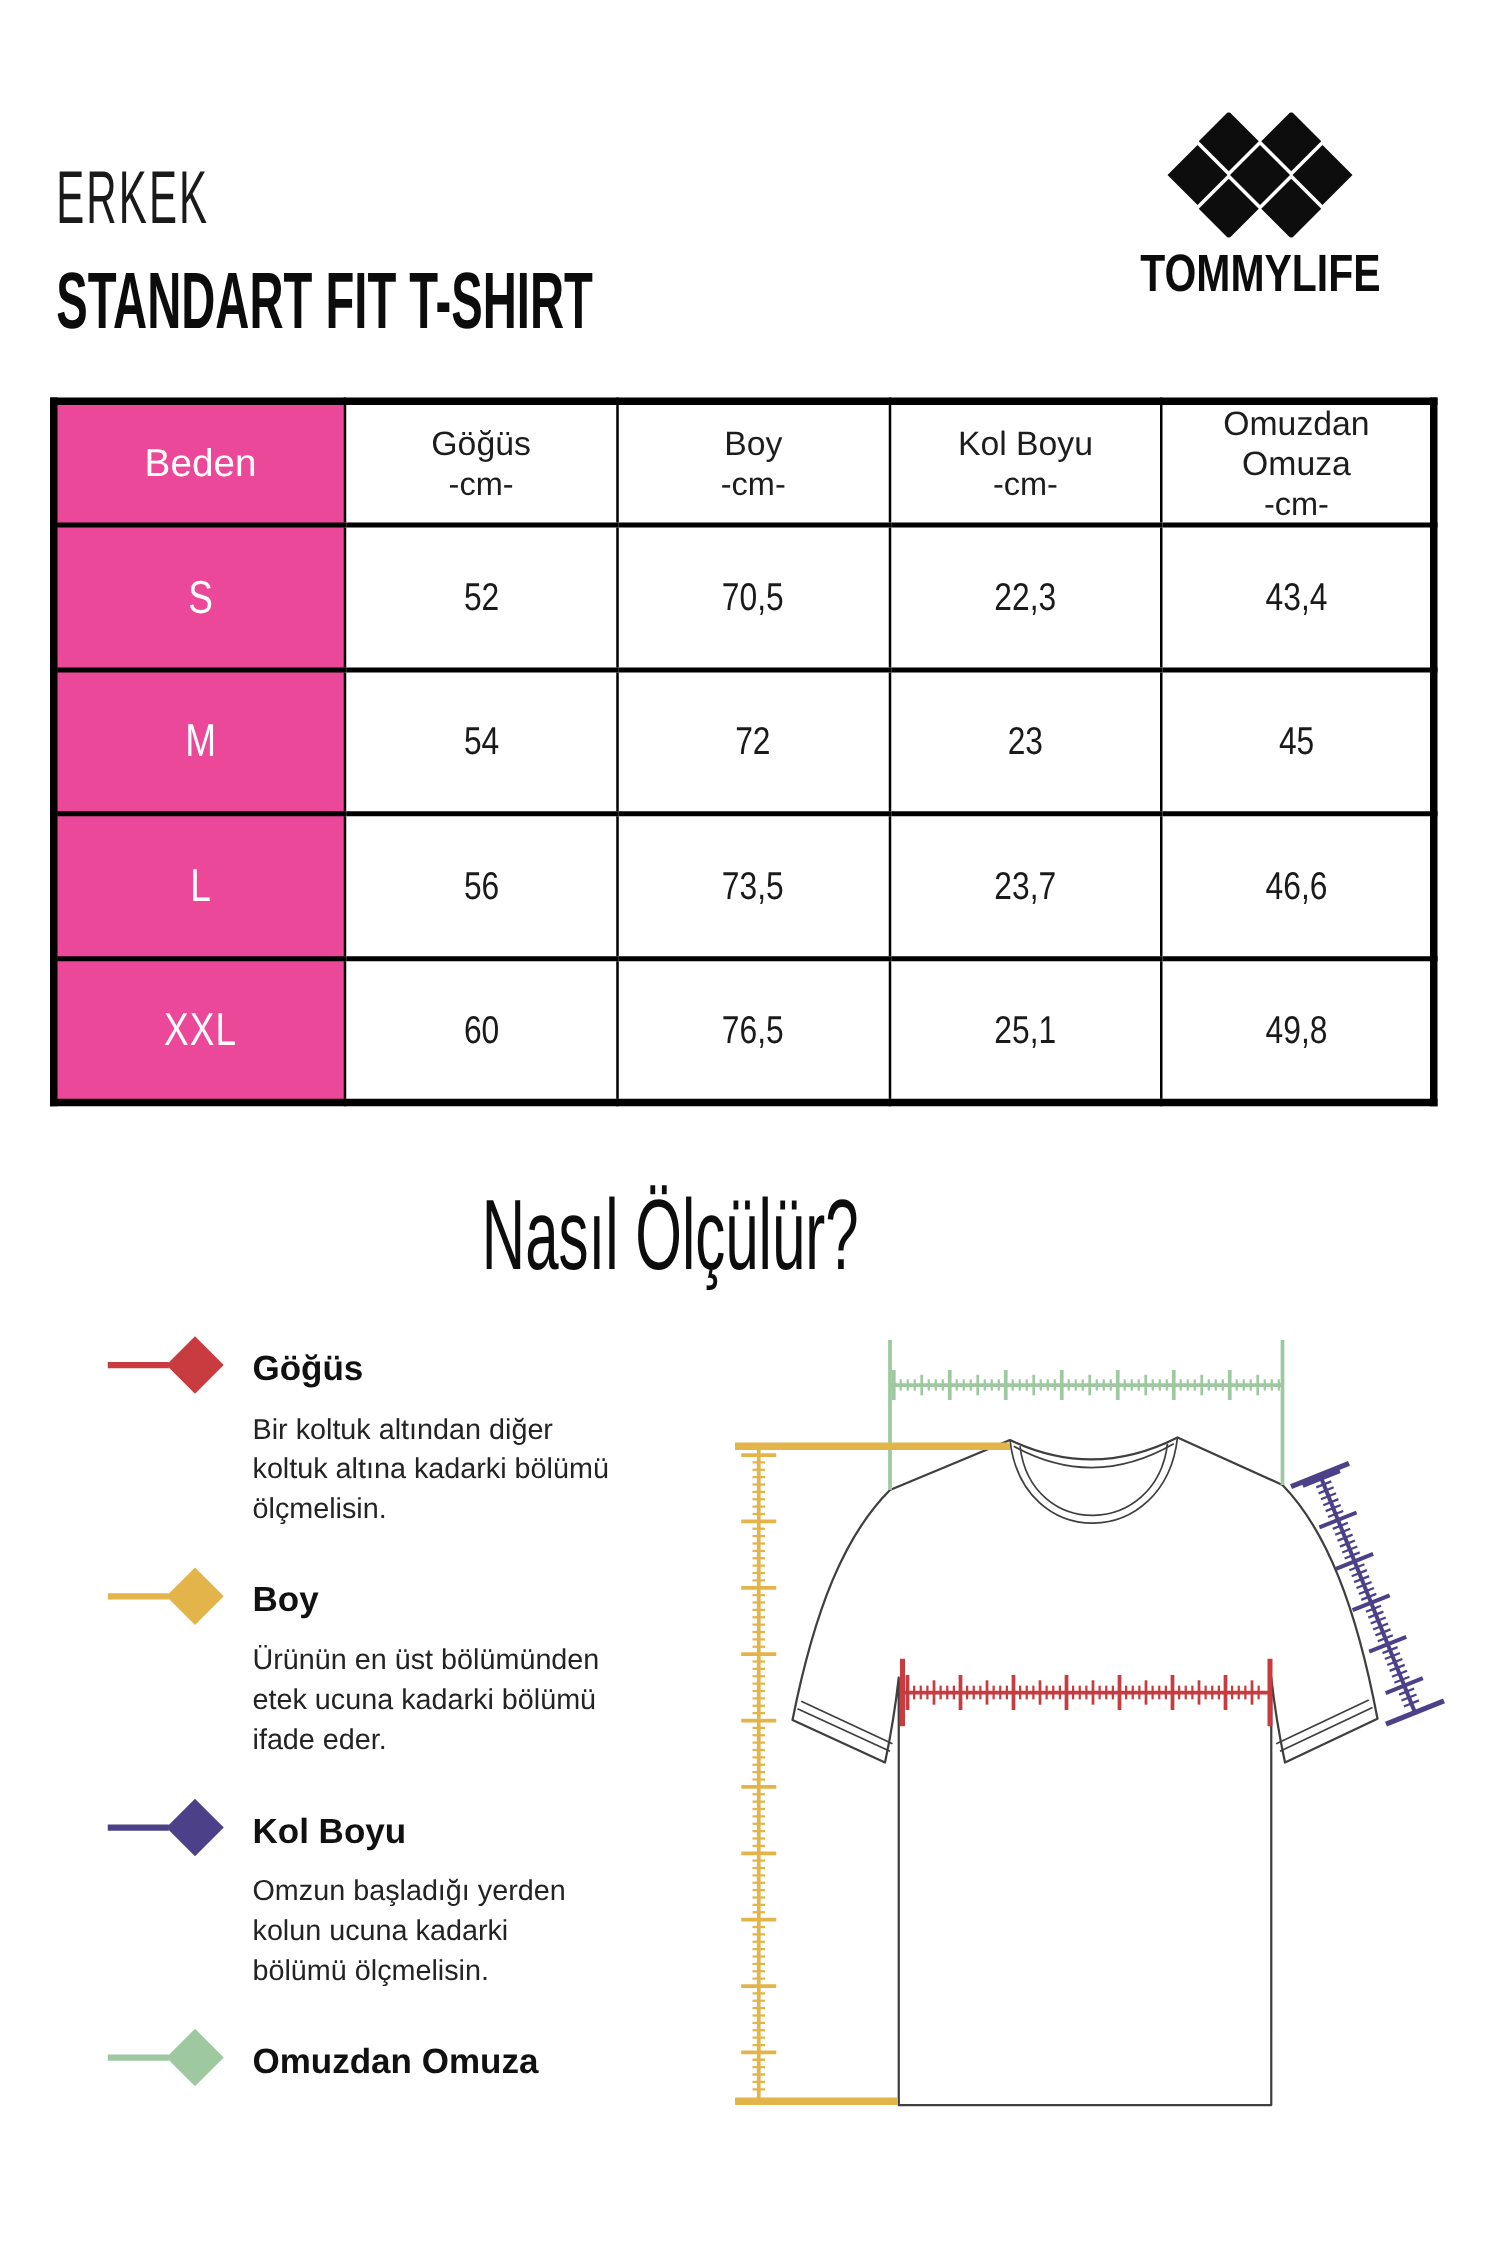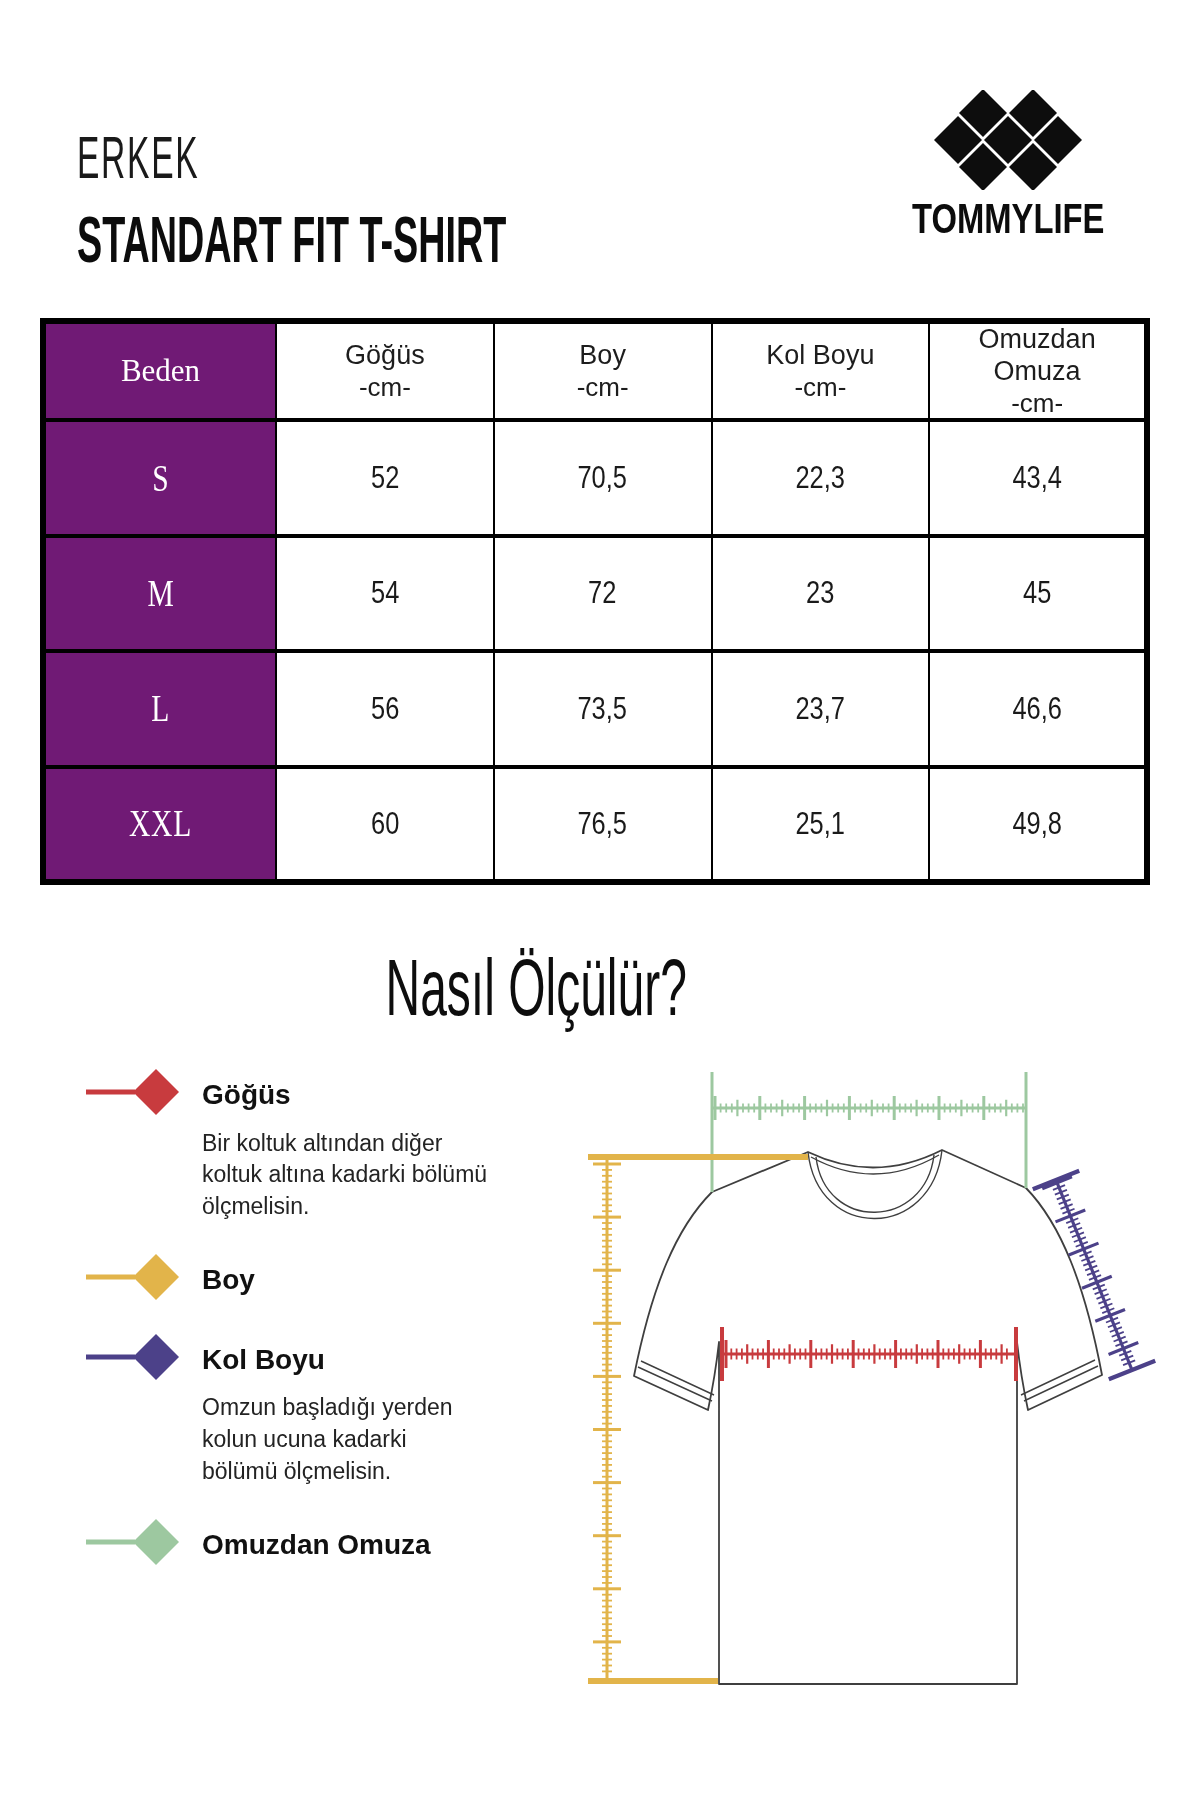--- a/index.html
+++ b/index.html
@@ -1,38 +1,38 @@
 <!DOCTYPE html>
 <html><head>
 <meta charset="utf-8">
 <style>
   html,body{margin:0;padding:0;}
   body{width:1200px;height:1800px;position:relative;background:#ffffff;overflow:hidden;
        font-family:"Liberation Sans",sans-serif;color:#111;}
 
   
-  .brand-title{position:absolute;left:45px;top:126px;margin-left:32px;}
+  .brand-title{position:absolute;left:45px;top:126px;}
   .category{font-size:60px;font-weight:400;letter-spacing:3px;line-height:1.05;color:#1a1a1a;
             transform:scaleX(.56);transform-origin:left top;white-space:nowrap;}
   .product{margin-top:18px;font-size:64px;font-weight:800;line-height:1.05;color:#0c0c0c;
            transform:scaleX(.59);transform-origin:left top;white-space:nowrap;}
   .logo{position:absolute;left:858px;top:90px;width:300px;text-align:center;}
   .logo svg{display:block;margin:0 auto;}
   .logo-name{margin-top:6px;font-size:42px;font-weight:800;line-height:1.1;color:#0c0c0c;white-space:nowrap;}
   .logo-name span{display:inline-block;transform:scaleX(.78);transform-origin:center top;}
 
   
   table.size-table{position:absolute;left:40px;top:318px;width:1110px;height:567px;
                    border-collapse:collapse;table-layout:fixed;border:6px solid #000;}
   .size-table th,.size-table td{border-left:2px solid #000;border-right:2px solid #000;
                    border-top:4px solid #000;border-bottom:4px solid #000;
                    text-align:center;vertical-align:middle;padding:0;}
   .size-table thead tr{height:92px;}
   .size-table tbody tr{height:95px;}
-  .dark{background:#701a75;color:#fff;border-color:#000 !important;font-family:Liberation Serif, serif;}
+  .dark{background:#ec4899;color:#fff;border-color:#000 !important;}
   .corner-label{font-size:31px;font-weight:500;color:#fff;}
   .col-title{font-size:27px;font-weight:500;color:#1d1d1d;line-height:1.18;white-space:pre-line;}
   .col-unit{font-size:26px;font-weight:500;color:#1d1d1d;line-height:1.18;}
   .size-val{display:inline-block;transform:scaleX(.8);font-size:37px;font-weight:400;
             letter-spacing:1px;color:#fff;}
   .num{display:inline-block;transform:scaleX(.82);font-size:31px;font-weight:400;color:#1a1a1a;}
 
   
   .howto-title{position:absolute;top:942px;left:0;width:1072px;text-align:center;
                font-size:80px;font-weight:500;color:#0d0d0d;white-space:nowrap;}
@@ -150,20 +150,23 @@
 ölçmelisin.</div>
     </div>
   </div>
   <div class="legend-item">
     <svg class="lg-marker" width="96" height="52" viewBox="0 0 96 52" aria-hidden="true">
       <line x1="0" y1="26" x2="49" y2="26" stroke-width="5" stroke="#e2b44a"></line>
       <path d="M70,3 L93,26 L70,49 L47,26 Z" fill="#e2b44a"></path>
     </svg>
     <div class="lg-text">
       <div class="lg-title">Boy</div>
+      <div class="lg-desc">Ürünün en üst bölümünden
+etek ucuna kadarki bölümü
+ifade eder.</div>
     </div>
   </div>
   <div class="legend-item">
     <svg class="lg-marker" width="96" height="52" viewBox="0 0 96 52" aria-hidden="true">
       <line x1="0" y1="26" x2="49" y2="26" stroke-width="5" stroke="#4c4189"></line>
       <path d="M70,3 L93,26 L70,49 L47,26 Z" fill="#4c4189"></path>
     </svg>
     <div class="lg-text">
       <div class="lg-title">Kol Boyu</div>
       <div class="lg-desc">Omzun başladığı yerden

